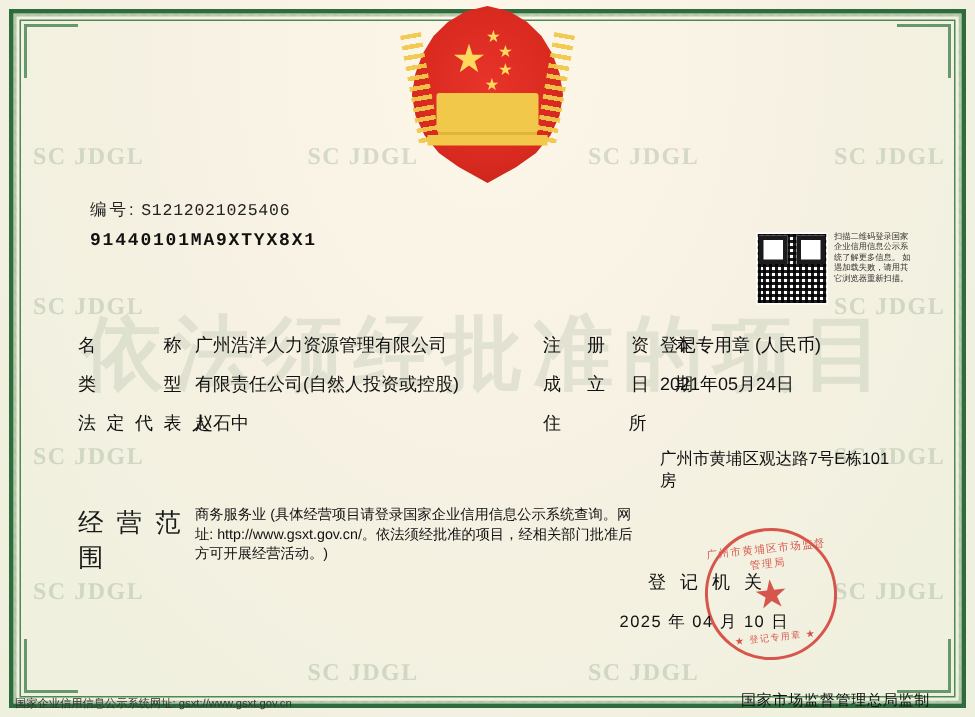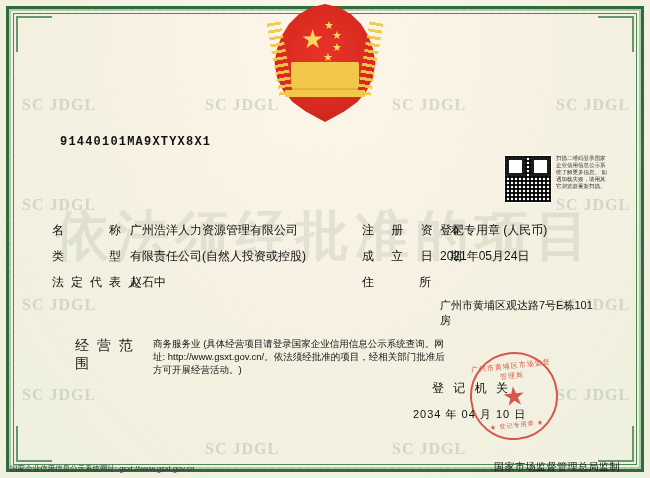--- a/index.html
+++ b/index.html
@@ -246,23 +246,22 @@
   }
   .fvalue.small { font-size: 11px; margin-top: 24px; }
   .scope-block {
     display: flex;
     align-items: flex-start;
     margin-top: 2px;
   }
   .scope-label {
     width: 74px;
     flex: none;
-    font-size: 14px;
+    font-size: 17px;
     letter-spacing: 2px;
-    margin-left: 23px;
   }
   .scope-text {
     width: 300px;
     font-size: 9.5px;
     line-height: 13px;
     color: #111;
     padding-left: 4px;
   }
 
   
@@ -367,20 +366,24 @@
     <div class="emblem-star s1">★</div>
     <div class="emblem-star s2">★</div>
     <div class="emblem-star s3">★</div>
     <div class="emblem-star s4">★</div>
     <div class="emblem-gate"></div>
     <div class="emblem-base"></div>
   </div>
 
 
   <div class="serial">
+    <div class="row">
+      <span class="lbl">编号:</span>
+      <span class="code">S1212021025406</span>
+    </div>
     <div class="uscc">91440101MA9XTYX8X1</div>
   </div>
 
   <div class="qr-block">
     <div class="qr"></div>
     <div class="qr-note">扫描二维码登录国家企业信用信息公示系统了解更多信息。
 如遇加载失败，请用其它浏览器重新扫描。</div>
   </div>
 
   <div class="fields">
@@ -425,18 +428,18 @@
 
   </div>
 
   <div class="seal">
     <div class="seal-top-text">广州市黄埔区市场监督管理局</div>
     <div class="seal-star">★</div>
     <div class="seal-bottom-text">★ 登记专用章 ★</div>
   </div>
 
   <div class="registry">登 记 机 关</div>
-  <div class="issue-date">2034 年 04 月 10 日</div>
+  <div class="issue-date">2025 年 04 月 10 日</div>
 
   <div class="footer-left">国家企业信用信息公示系统网址: gsxt://www.gsxt.gov.cn</div>
   <div class="footer-right">国家市场监督管理总局监制</div>
 
 </div>
 
 </body></html>

